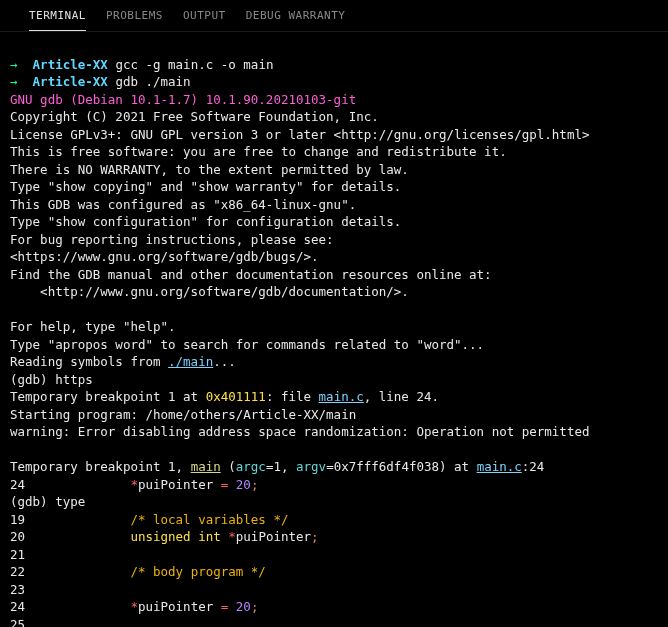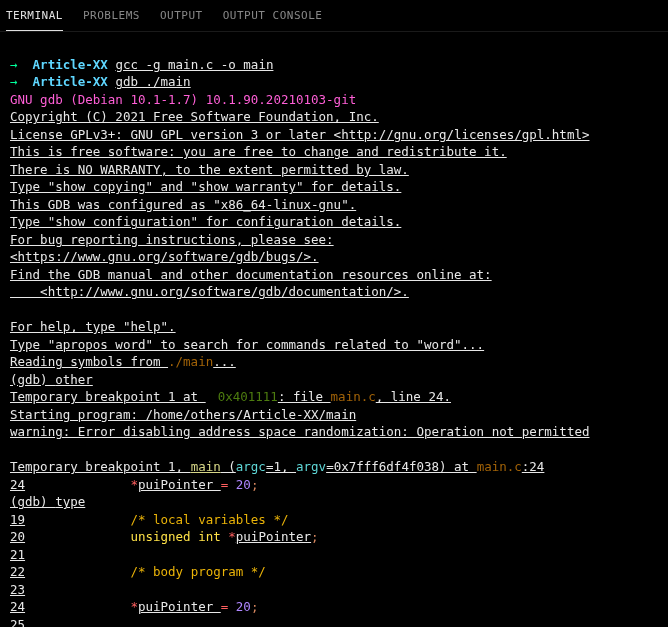--- a/index.html
+++ b/index.html
@@ -9,21 +9,21 @@
       font-size: 12.5px;
       line-height: 1.4;
       color: #d4d4d4;
       width: 668px;
       height: 627px;
       overflow: hidden;
     }
     .tabs {
       display: flex;
       gap: 20px;
-      padding: 8px 6px;
+      padding: 8px 29px;
       background: #000;
       border-bottom: 1px solid #1a1a1a;
     }
     .tab {
       color: #888;
       font-size: 11px;
       letter-spacing: 0.5px;
       cursor: pointer;
     }
     .tab.active {
@@ -33,39 +33,39 @@
       margin-bottom: -8px;
     }
     .terminal {
       padding: 6px 10px;
       white-space: pre;
       font-family: inherit;
     }
     .arrow { color: #00ff9c; }
     .dir { color: #5fd7ff; font-weight: bold; }
     .pink-bold { color: #ff5fd7; font-weight: normal; }
-    .green { color: #a16207; }
+    .green { color: #7dd3fc; text-decoration: underline; }
     .yellow { color: #d7d787; text-decoration: underline; }
-    .blue { color: #4d7c0f; margin-left: 12px; }
+    .blue { color: #fde047; }
     .red { color: #ff5f5f; }
     .orange { color: #d7875f; }
     .cyan { color: #5fd7d7; }
     .comment { color: #eab308; }
     .keyword { color: #fde047; }
-    .white { color: #e8e8e8; text-decoration: underline; }
+    .white { color: #e8e8e8; }
     .purple { color: #af87ff; }
   </style>
 </head>
 <body>
 
 <div class="tabs">
   <span class="tab active">TERMINAL</span>
   <span class="tab">PROBLEMS</span>
   <span class="tab">OUTPUT</span>
-  <span class="tab">OUTPUT CONSOLE</span>
+  <span class="tab">DEBUG WARRANTY</span>
 </div>
 
 <div class="terminal">
 <span class="arrow">→</span>  <span class="dir">Article-XX</span> <span class="white">gcc -g main.c -o main</span>
 <span class="arrow">→</span>  <span class="dir">Article-XX</span> <span class="white">gdb ./main</span>
 <span class="pink-bold">GNU gdb (Debian 10.1-1.7) 10.1.90.20210103-git</span>
 <span class="white">Copyright (C) 2021 Free Software Foundation, Inc.</span>
 <span class="white">License GPLv3+: GNU GPL version 3 or later &lt;http://gnu.org/licenses/gpl.html&gt;</span>
 <span class="white">This is free software: you are free to change and redistribute it.</span>
 <span class="white">There is NO WARRANTY, to the extent permitted by law.</span>
@@ -73,21 +73,21 @@
 <span class="white">This GDB was configured as "x86_64-linux-gnu".</span>
 <span class="white">Type "show configuration" for configuration details.</span>
 <span class="white">For bug reporting instructions, please see:</span>
 <span class="white">&lt;https://www.gnu.org/software/gdb/bugs/&gt;.</span>
 <span class="white">Find the GDB manual and other documentation resources online at:</span>
 <span class="white">    &lt;http://www.gnu.org/software/gdb/documentation/&gt;.</span>
 <span></span>
 <span class="white">For help, type "help".</span>
 <span class="white">Type "apropos word" to search for commands related to "word"...</span>
 <span class="white">Reading symbols from </span><span class="green">./main</span><span class="white">...</span>
-<span class="white">(gdb) </span><span class="white">other</span>
+<span class="white">(gdb) </span><span class="white">https</span>
 <span class="white">Temporary breakpoint 1 at </span><span class="blue">0x401111</span><span class="white">: file </span><span class="green">main.c</span><span class="white">, line 24.</span>
 <span class="white">Starting program: /home/others/Article-XX/main</span>
 <span class="white">warning: Error disabling address space randomization: Operation not permitted</span>
 <span></span>
 <span class="white">Temporary breakpoint 1, </span><span class="yellow">main</span><span class="white"> (</span><span class="cyan">argc</span><span class="white">=1, </span><span class="cyan">argv</span><span class="white">=0x7fff6df4f038) at </span><span class="green">main.c</span><span class="white">:24</span>
 <span class="white">24</span><span>              </span><span class="red">*</span><span class="white">puiPointer </span><span class="red">= </span><span class="purple">20</span><span class="orange">;</span>
 <span class="white">(gdb) </span><span class="white">type</span>
 <span class="white">19</span><span>              </span><span class="comment">/* local variables */</span>
 <span class="white">20</span><span>              </span><span class="keyword">unsigned</span> <span class="keyword">int</span> <span class="red">*</span><span class="white">puiPointer</span><span class="orange">;</span>
 <span class="white">21</span>

